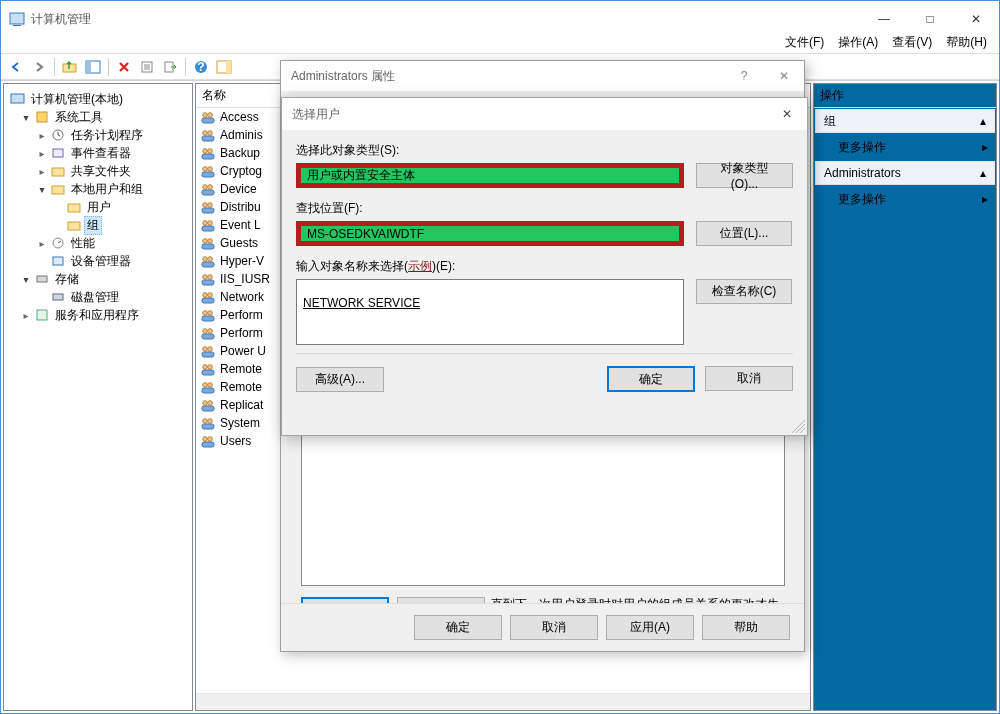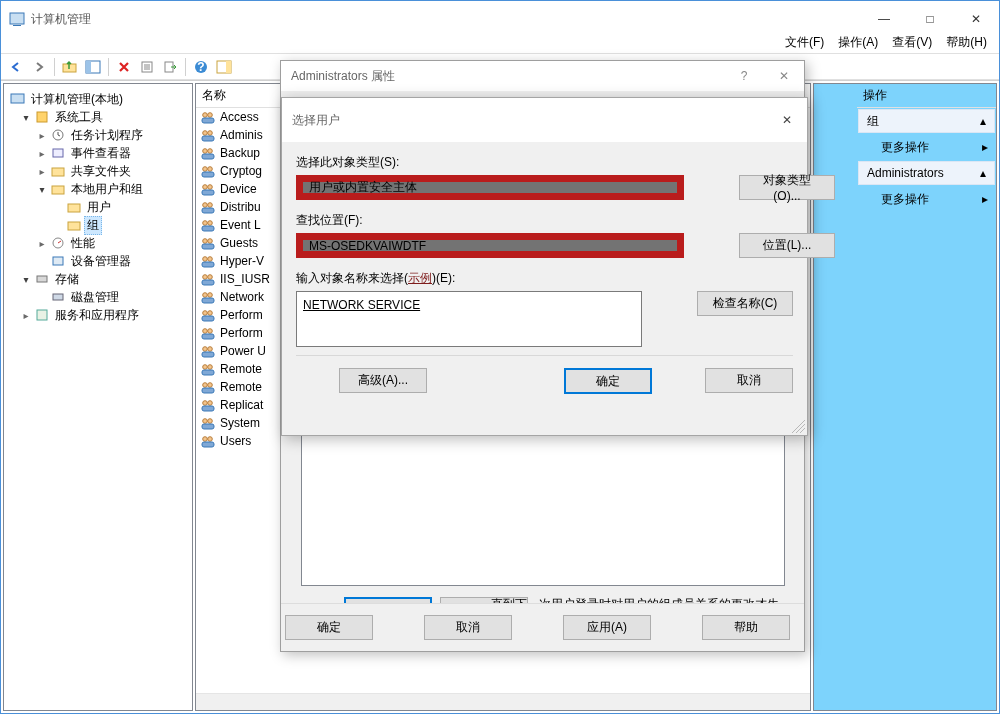--- a/index.html
+++ b/index.html
@@ -30,50 +30,50 @@
 .tree-item.selected .tlabel { background: #cde8ff; border: 1px dotted #7cb7e8; padding: 0 2px; }
 .ind1 { padding-left: 16px; } .ind2 { padding-left: 32px; } .ind3 { padding-left: 48px; }
 
 .list-pane { flex: 1; border: 1px solid #828790; margin: 2px; background: #fff; display:flex; flex-direction: column; min-width: 0; }
 .list-header { height: 24px; border-bottom: 1px solid #e0e0e0; display:flex; align-items:center; padding: 0 6px; background: #fff; }
 .list-body { flex:1; overflow:auto; }
 .list-row { height: 18px; display:flex; align-items:center; padding: 0 4px; }
 .list-row .licon { width:16px; height:16px; margin-right:4px; display:flex; align-items:center; justify-content:center; }
 .list-scroll-sp { height: 17px; border-top: 1px solid #e5e5e5; background: #f0f0f0; }
 
-.actions-pane { width: 184px; border: 1px solid #828790; margin: 2px 2px 2px 0; background: #7dd3fc; display:flex; flex-direction:column;padding-left:43px; }
+.actions-pane { width: 184px; border: 1px solid #828790; margin: 2px 2px 2px 0; background: #0369a1; display:flex; flex-direction:column; }
 .actions-header { height: 24px; border-bottom: 1px solid #e0e0e0; display:flex; align-items:center; padding: 0 6px; font-weight: normal; }
 .actions-section { background: #edf3fb; border: 1px solid #dbe6f4; margin: 1px; height: 24px; display:flex; align-items:center; justify-content: space-between; padding: 0 8px; }
 .actions-link { height: 26px; display:flex; align-items:center; justify-content: space-between; padding: 0 8px 0 24px; }
 
 
 .props-dialog { position: absolute; left: 280px; top: 60px; width: 525px; height: 592px; background: #f0f0f0; border: 1px solid #9e9e9e; box-shadow: 3px 3px 12px rgba(0,0,0,0.25); display:flex; flex-direction:column; }
 .dlg-titlebar { height: 30px; background: #fff; display:flex; align-items:center; padding: 0 0 0 10px; }
 .dlg-titlebar .dlg-title { flex:1; color:#666; }
 .dlg-titlebar .dlg-btn { width: 40px; height: 28px; display:flex; align-items:center; justify-content:center; color:#888; }
 .props-body { flex:1; padding: 12px; position:relative; }
 .members-box { position:absolute; left: 20px; top: 300px; width: 484px; height: 195px; border: 1px solid #828790; background: #fff; }
 .hint-text { position:absolute; left: 210px; top: 504px; width: 290px; color:#000; line-height:1.5; }
 .props-add { position:absolute; left:20px; top: 506px; }
 .props-del { position:absolute; left:116px; top: 506px; }
 .props-btnrow { position:absolute; left:0; right:0; bottom: 0; height: 48px; border-top: 1px solid #ddd; display:flex; align-items:center; justify-content:flex-end; gap:8px; padding: 0 14px; background:#f0f0f0; }
 
 
 .select-dialog { position: absolute; left: 281px; top: 97px; width: 527px; height: 339px; background: #f0f0f0; border: 1px solid #a5a5a5; box-shadow: 3px 3px 14px rgba(0,0,0,0.28); display:flex; flex-direction:column; }
-.select-dialog .dlg-titlebar { height: 44px; }
+.select-dialog .dlg-titlebar { height: 32px; }
 .sel-body { flex:1; padding: 12px 14px; position:relative; }
 .field-label { display:block; margin-bottom: 4px; }
-.ro-input { width: 388px; height: 25px; border: 7px solid #b91c1c; background: #737373; padding: 0 6px; display:flex; align-items:center; color:#000; }
+.ro-input { width: 388px; height: 25px; border: 5px solid #b91c1c; background: #22c55e; padding: 0 6px; display:flex; align-items:center; color:#000; }
 .row-flex { display:flex; align-items:flex-end; gap: 12px; margin-bottom: 12px; }
-.textarea-box { width: 388px; height: 56px; border: 1px solid #7a7a7a; background:#fff; padding: 4px 0; overflow:hidden; resize:none; font-family: inherit; }
+.textarea-box { width: 388px; height: 66px; border: 1px solid #7a7a7a; background:#fff; padding: 14px 0; overflow:hidden; resize:none; font-family: inherit; }
 .textarea-box .text-line { text-decoration: underline; padding: 2px 6px; }
-.btn { min-width: 88px; height: 25px; border: 1px solid #adadad; background: #e1e1e1; padding: 0 10px; display:inline-flex; align-items:center; justify-content:center; cursor: default; margin-left: 43px; }
+.btn { min-width: 88px; height: 25px; border: 1px solid #adadad; background: #e1e1e1; padding: 0 10px; display:inline-flex; align-items:center; justify-content:center; cursor: default; }
 .btn.primary { border: 2px solid #0078d7; background: #e1e1e1; height: 26px; }
 .btn.disabled { color: #a0a0a0; }
-.sel-footer { display:flex; justify-content: space-between; align-items:flex-start; margin-top: 8px; gap: 24px; }
+.sel-footer { display:flex; justify-content: space-between; align-items:center; margin-top: 8px; gap: 24px; }
 .sel-footer .right-btns { display:flex; gap: 10px; }
 .resize-grip { position:absolute; right:2px; bottom:2px; width:14px; height:14px; background:
  linear-gradient(135deg, transparent 0 50%, #b8b8b8 50% 55%, transparent 55% 65%, #b8b8b8 65% 70%, transparent 70% 80%, #b8b8b8 80% 85%, transparent 85%); }
 
 .link-blue { color: #7f1d1d; text-decoration: underline; }
 svg { display:block; }
 </style>
 </head>
 <body>
 

